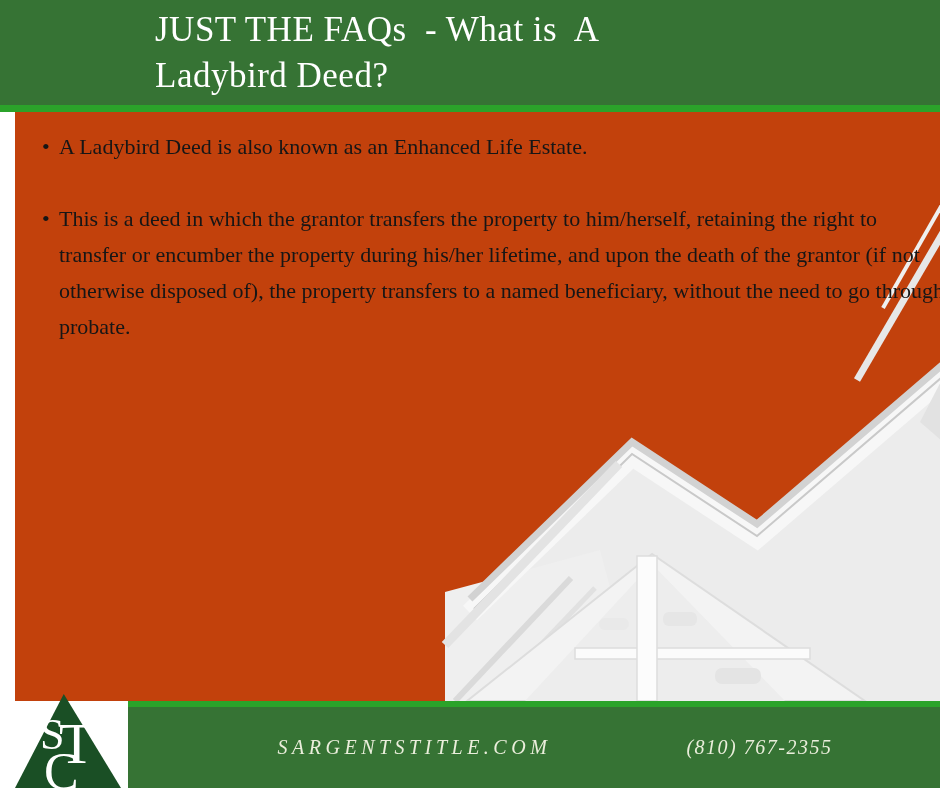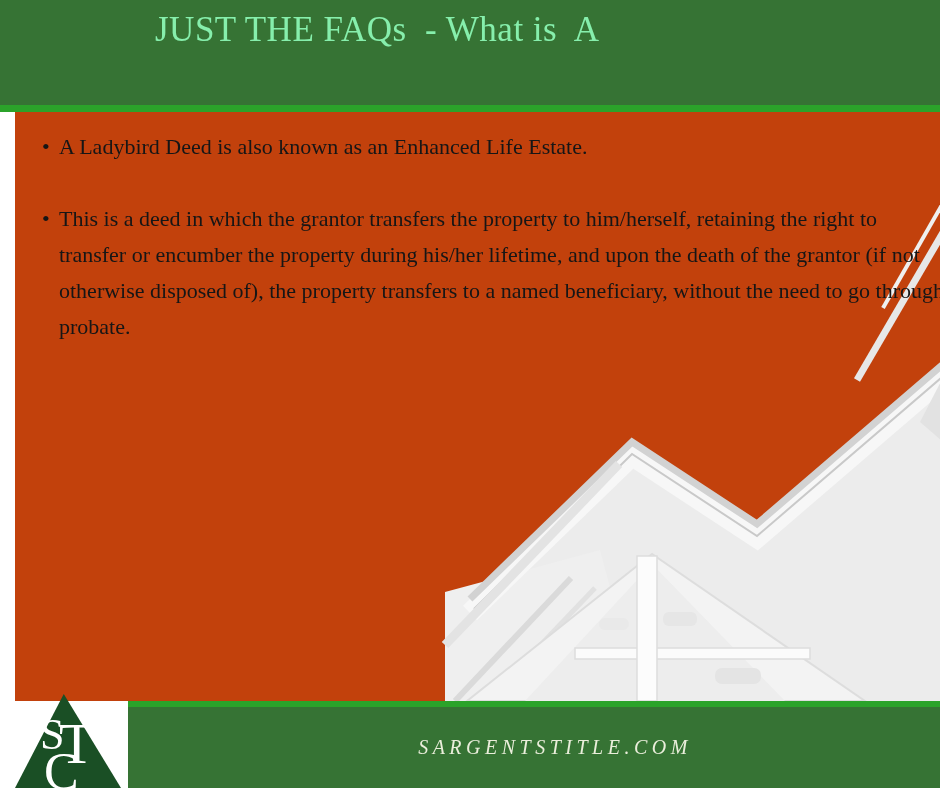--- a/index.html
+++ b/index.html
@@ -17,21 +17,21 @@
   #header {
     position: absolute; left: 0; top: 0;
     width: 940px; height: 105px;
     background: #367334;
   }
   #header h1 {
     padding: 7px 0 0 155px;
     font-size: 35px;
     font-weight: normal;
     line-height: 46px;
-    color: #86efac;
+    color: #ffffff;
     letter-spacing: 0.5px;
   }
   #header h1 span { display: block; white-space: pre; }
 
   #header-stripe {
     position: absolute; left: 0; top: 105px;
     width: 940px; height: 7px;
     background: #2ba32a;
   }
 
@@ -112,20 +112,21 @@
   #logo-letter-c { left: 29px; top: 52px; font-size: 52px; }
 </style>
 </head>
 <body>
 
 <div id="page">
 
   <div id="header">
     <h1>
       <span>JUST THE FAQs  - What is  A</span>
+      <span>Ladybird Deed?</span>
     </h1>
   </div>
   <div id="header-stripe"></div>
 
   <div id="body-area">
 
     <svg id="house-photo" viewBox="0 0 940 589" preserveAspectRatio="none" aria-hidden="true">
 
       <path d="M455,487 L617,330 L742,412 L940,242 L940,589 L430,589 Z" fill="#ececec"></path>
 
@@ -159,20 +160,21 @@
 
     <ul id="faq-list">
         <li>A Ladybird Deed is also known as an Enhanced Life Estate.</li>
         <li>This is a deed in which the grantor transfers the property to him/herself, retaining the right to transfer or encumber the property during his/her lifetime, and upon the death of the grantor (if not otherwise disposed of), the property transfers to a named beneficiary, without the need to go through probate.</li>
       </ul>
   </div>
 
   <div id="footer-stripe"></div>
   <div id="footer-bar">
     <span id="footer-website" class="footer-text">SARGENTSTITLE.COM</span>
+    <span id="footer-phone" class="footer-text">(810) 767-2355</span>
   </div>
 
   <div id="logo">
     <div id="logo-triangle"></div>
     <span id="logo-letter-s" class="logo-letter">S</span>
     <span id="logo-letter-t" class="logo-letter">T</span>
     <span id="logo-letter-c" class="logo-letter">C</span>
   </div>
 
 </div>

